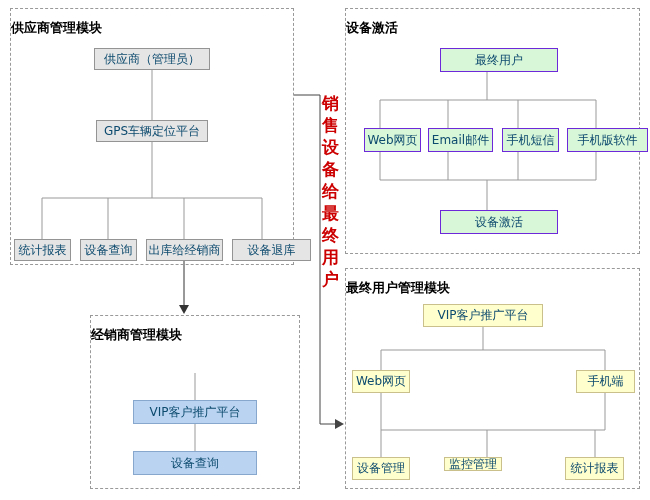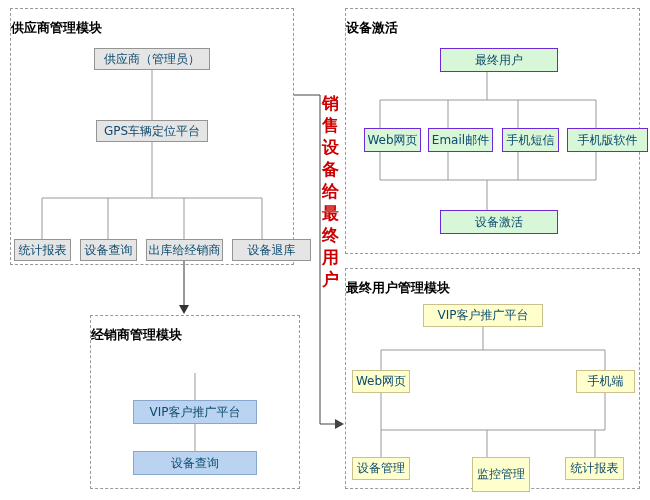--- a/index.html
+++ b/index.html
@@ -85,18 +85,18 @@
   <div class="node green" style="left:352px;top:128px;width:57px;height:24px">Web网页</div>
   <div class="node green" style="left:416px;top:128px;width:65px;height:24px">Email邮件</div>
   <div class="node green" style="left:490px;top:128px;width:57px;height:24px">手机短信</div>
   <div class="node green" style="left:555px;top:128px;width:81px;height:24px">手机版软件</div>
   <div class="node green" style="left:428px;top:210px;width:118px;height:24px">设备激活</div>
 
   <div class="node yellow" style="left:423px;top:304px;width:120px;height:23px">VIP客户推广平台</div>
   <div class="node yellow" style="left:352px;top:370px;width:58px;height:23px">Web网页</div>
   <div class="node yellow" style="left:576px;top:370px;width:59px;height:23px">手机端</div>
   <div class="node yellow" style="left:352px;top:457px;width:58px;height:23px">设备管理</div>
-  <div class="node yellow" style="left:472px;top:457px;width:58px;height:35px">监控管理</div>
+  <div class="node yellow" style="left:444px;top:457px;width:58px;height:14px">监控管理</div>
   <div class="node yellow" style="left:565px;top:457px;width:59px;height:23px">统计报表</div>
 
   <div class="flow-label" style="left:322px;top:92px">销售设备给最终用户</div>
 
 </div>
 
 </body></html>

